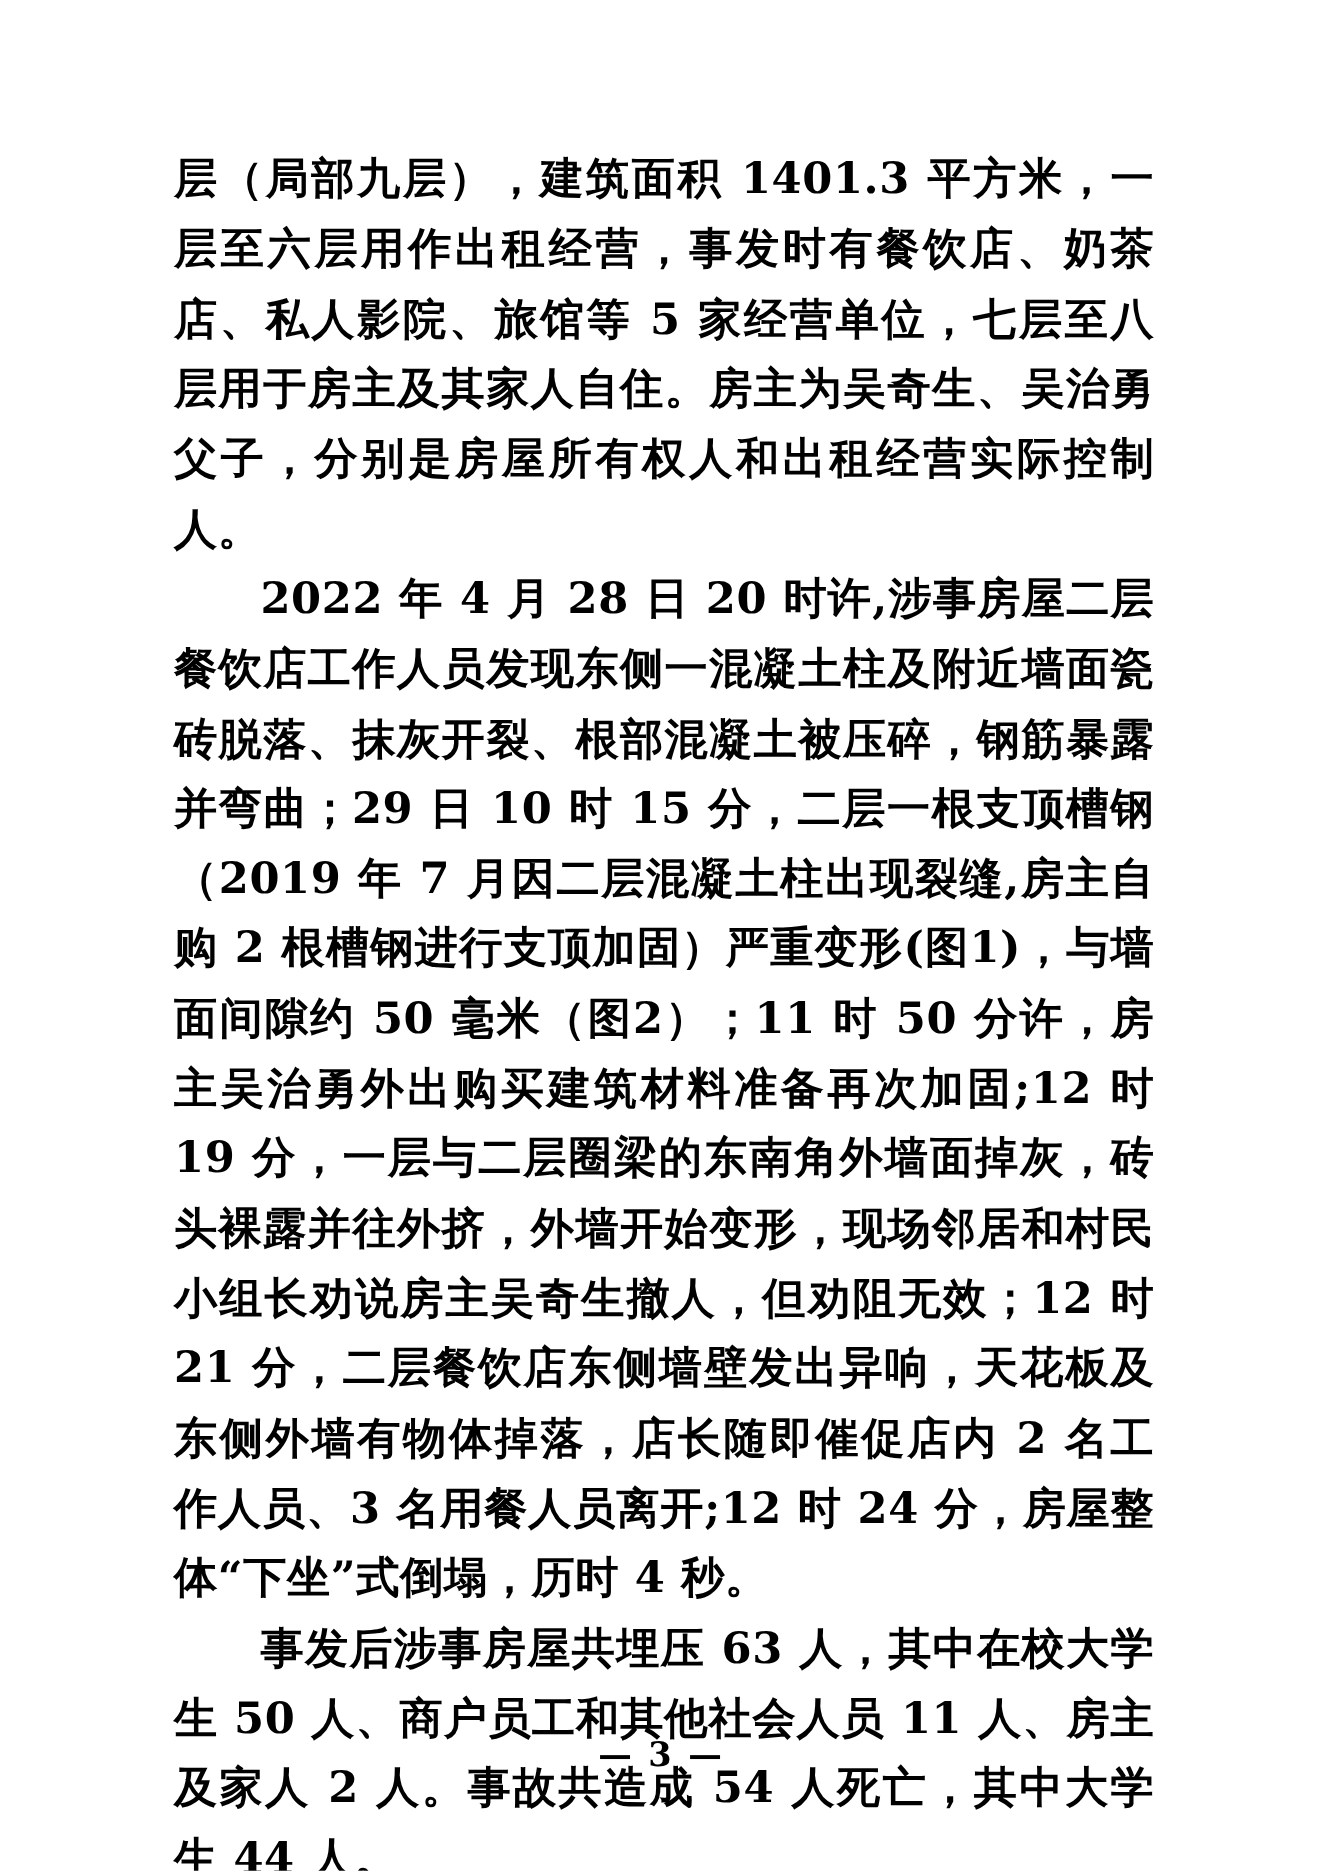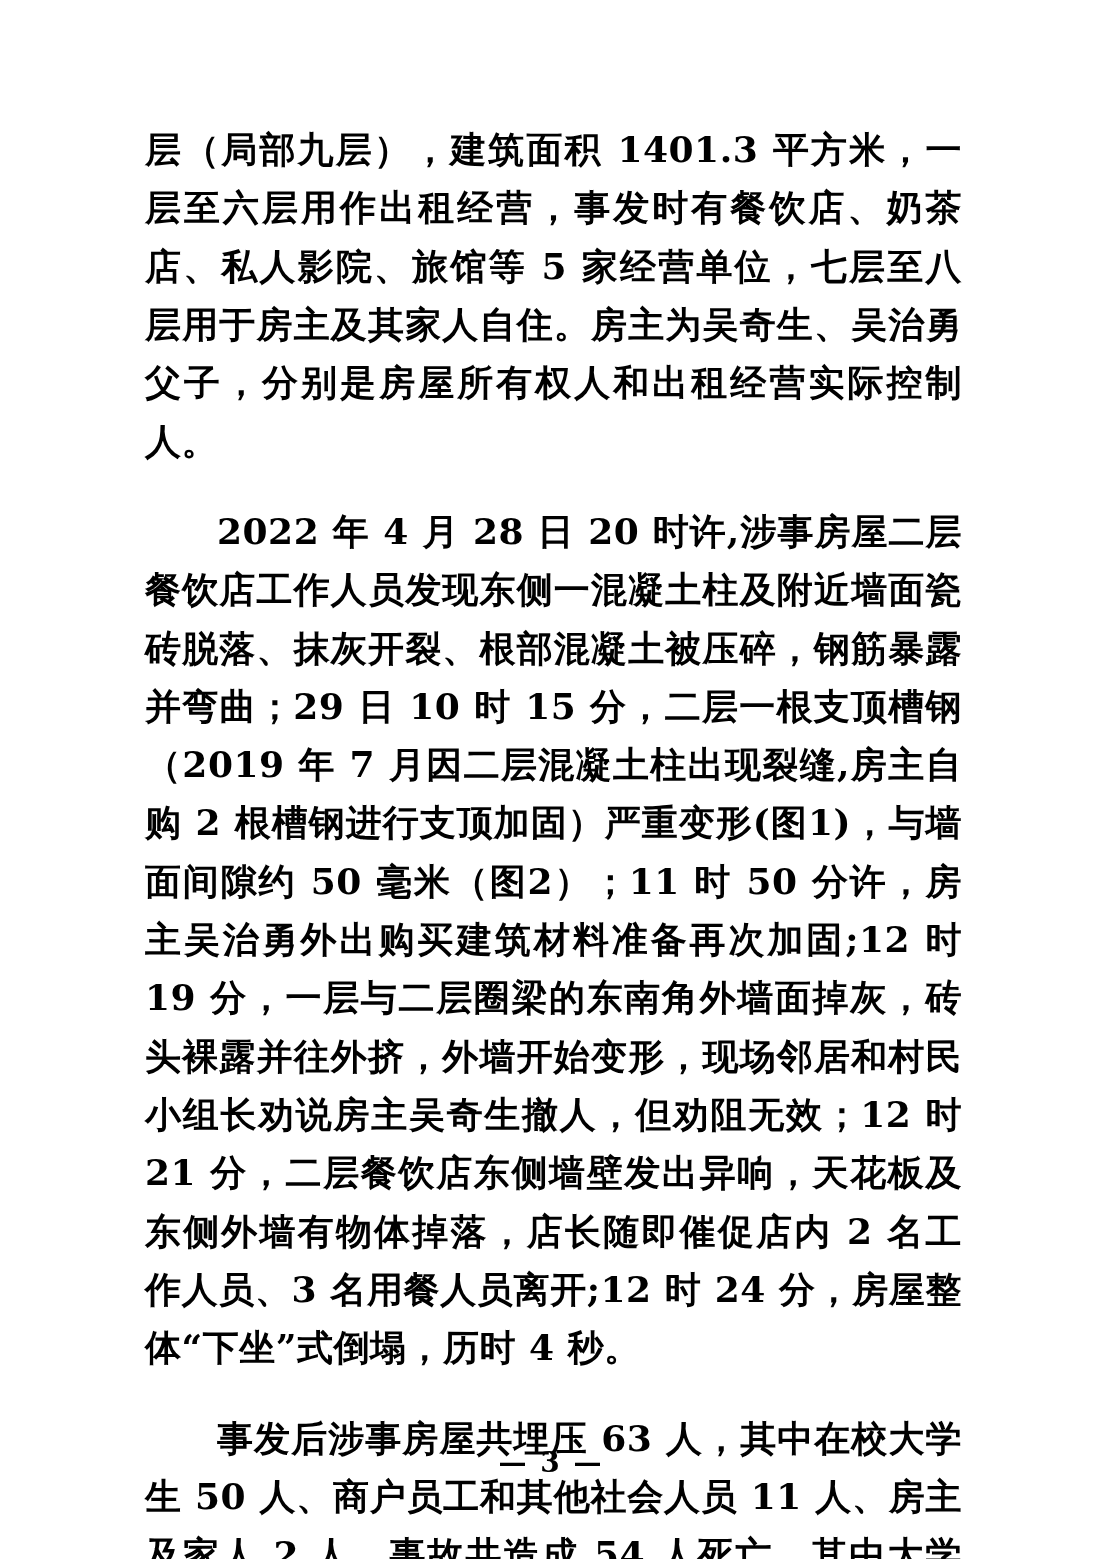--- a/index.html
+++ b/index.html
@@ -35,21 +35,20 @@
     line-height: 1.62;
     letter-spacing: 0.5px;
     text-align: justify;
     text-justify: inter-ideograph;
     margin: 0 0 0 0;
     font-weight: 600;
     text-indent: 0;
   }
   .para.indent {
     text-indent: 72px;
-    margin-top: 32px;
   }
   .footer {
     position: absolute;
     left: 0;
     right: 0;
     bottom: 58px;
     text-align: center;
     font-size: 28px;
     font-weight: 600;
     letter-spacing: 2px;

